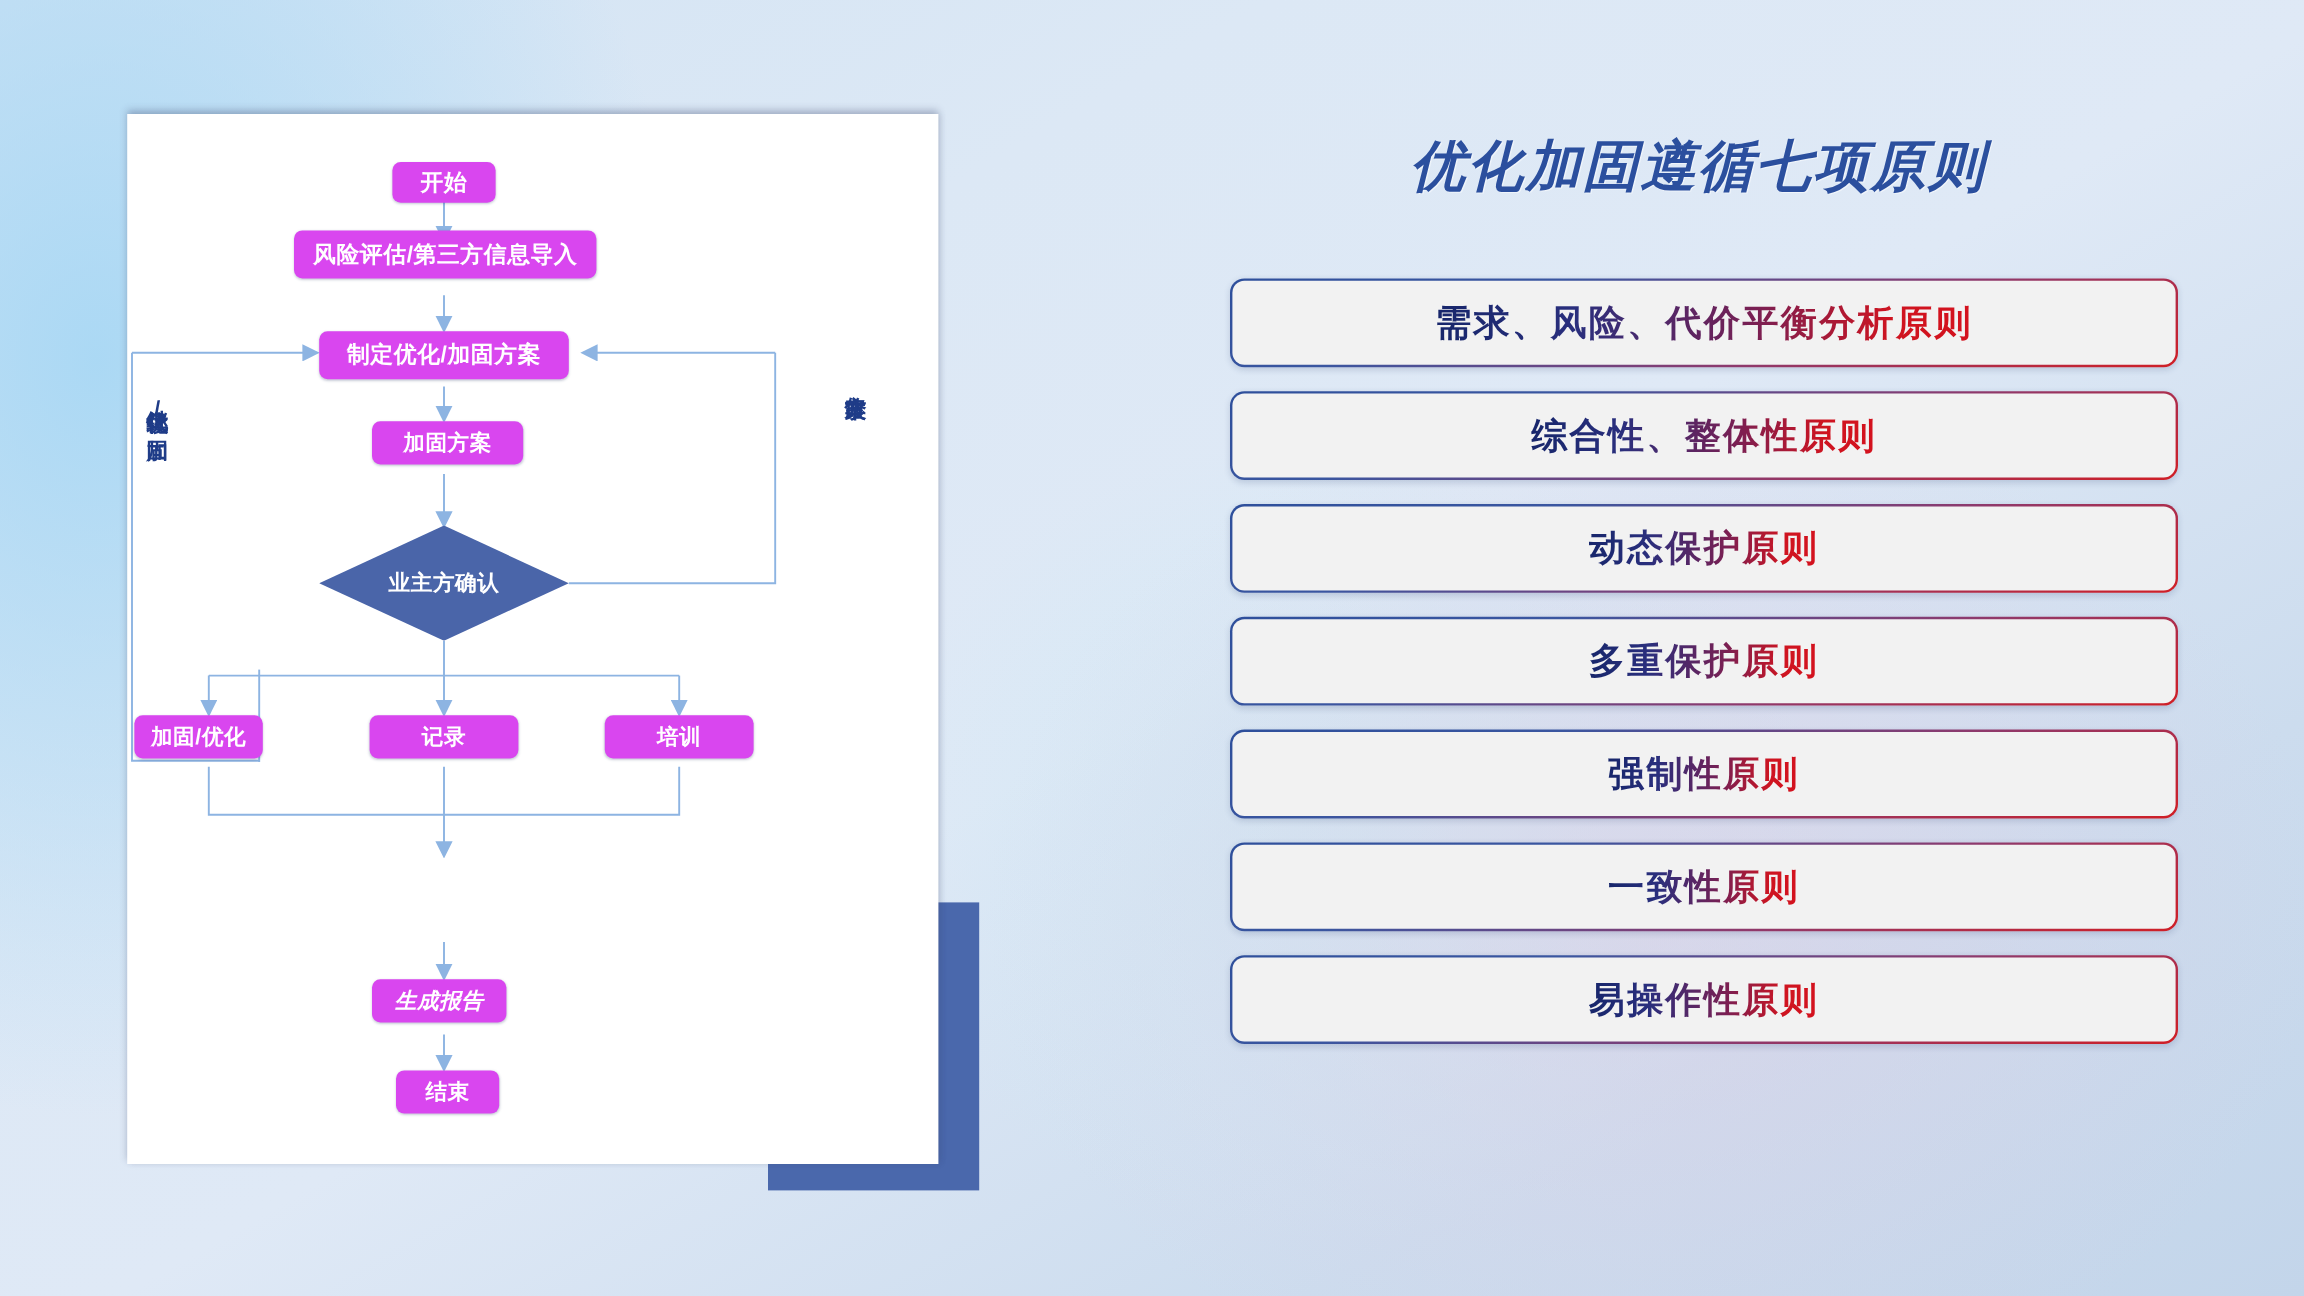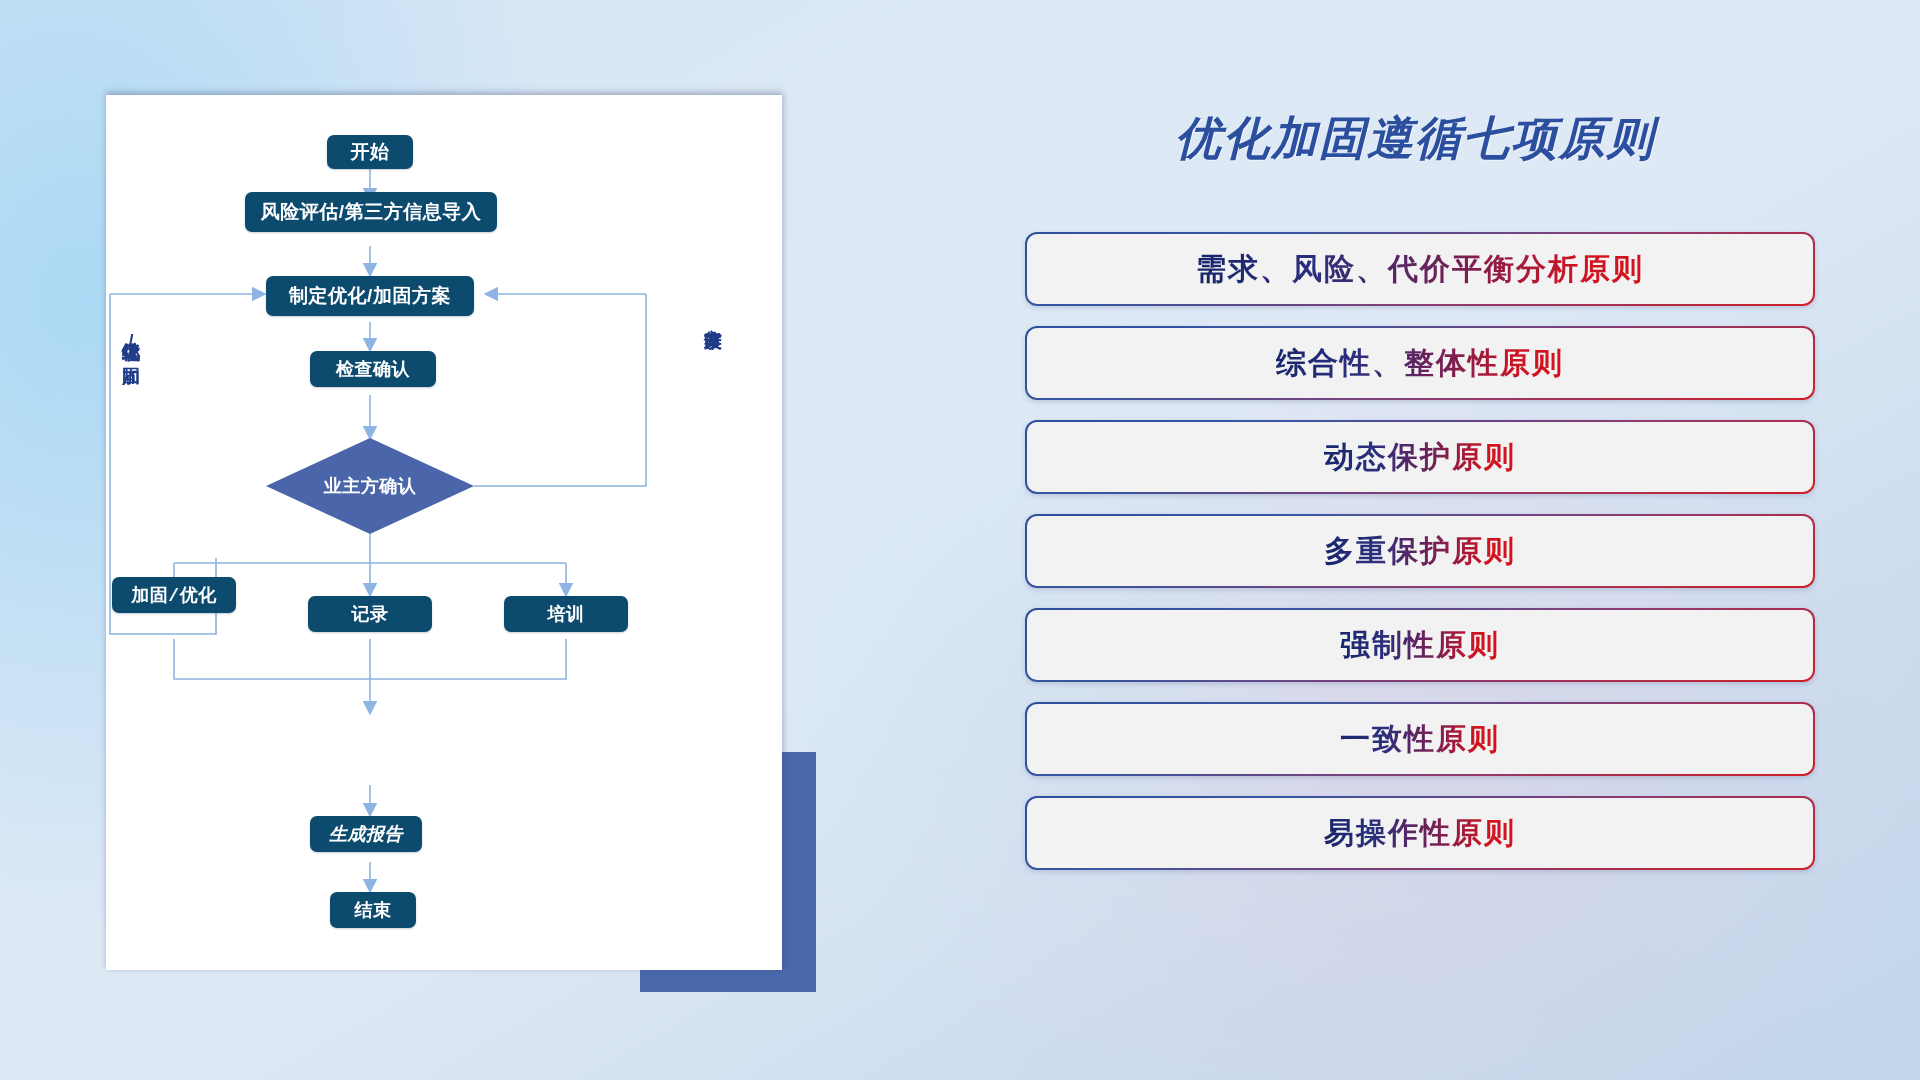--- a/index.html
+++ b/index.html
@@ -39,21 +39,21 @@
     height: 875px;
     background: #ffffff;
     box-shadow: 0 -3px 6px rgba(60,70,110,0.30), 2px 0 5px rgba(60,70,110,0.10);
   }
 
   .fc-layer { position: absolute; left: 0; top: 0; width: 676px; height: 875px; }
 
   
   .node {
     position: absolute;
-    background: #0c4a6e;
+    background: #d946ef;
     color: #ffffff;
     border-radius: 7px;
     display: flex;
     align-items: center;
     justify-content: center;
     font-size: 19px;
     font-weight: bold;
     letter-spacing: 0.5px;
     white-space: nowrap;
     box-shadow: 0 1px 2px rgba(40,55,100,0.25);
@@ -193,30 +193,30 @@
 
     <div class="vlabel" style="left:16px; top:232px;">继续优化/加固</div>
     <div class="vlabel" style="left:598px; top:220px;">方案修改</div>
 
     <div class="node" style="left:221px; top:40px; width:86px; height:34px;">开始</div>
 
     <div class="node" style="left:139px; top:97px; width:252px; height:40px;">风险评估/第三方信息导入</div>
 
     <div class="node" style="left:160px; top:181px; width:208px; height:40px;">制定优化/加固方案</div>
 
-    <div class="node small" style="left:204px; top:256px; width:126px; height:36px;">检查确认</div>
+    <div class="node small" style="left:204px; top:256px; width:126px; height:36px;">加固方案</div>
 
     <div class="diamond-wrap" style="left:160px; top:343px; width:208px; height:96px;">
       <svg viewBox="0 0 208 96" width="208" height="96" xmlns="http://www.w3.org/2000/svg">
         <polygon points="104,0 208,48 104,96 0,48" fill="#4a65a9"></polygon>
       </svg>
       <div class="diamond-label">业主方确认</div>
     </div>
 
-    <div class="node small" style="left:6px; top:482px; width:124px; height:36px;font-family:Liberation Mono, monospace;">加固/优化</div>
+    <div class="node small" style="left:6px; top:501px; width:107px; height:36px;">加固/优化</div>
 
     <div class="node small" style="left:202px; top:501px; width:124px; height:36px;">记录</div>
 
     <div class="node small" style="left:398px; top:501px; width:124px; height:36px;">培训</div>
 
 
     <div class="node small" style="left:204px; top:721px; width:112px; height:36px;font-style:italic;">生成报告</div>
 
     <div class="node small" style="left:224px; top:797px; width:86px; height:36px;">结束</div>
   </div>

